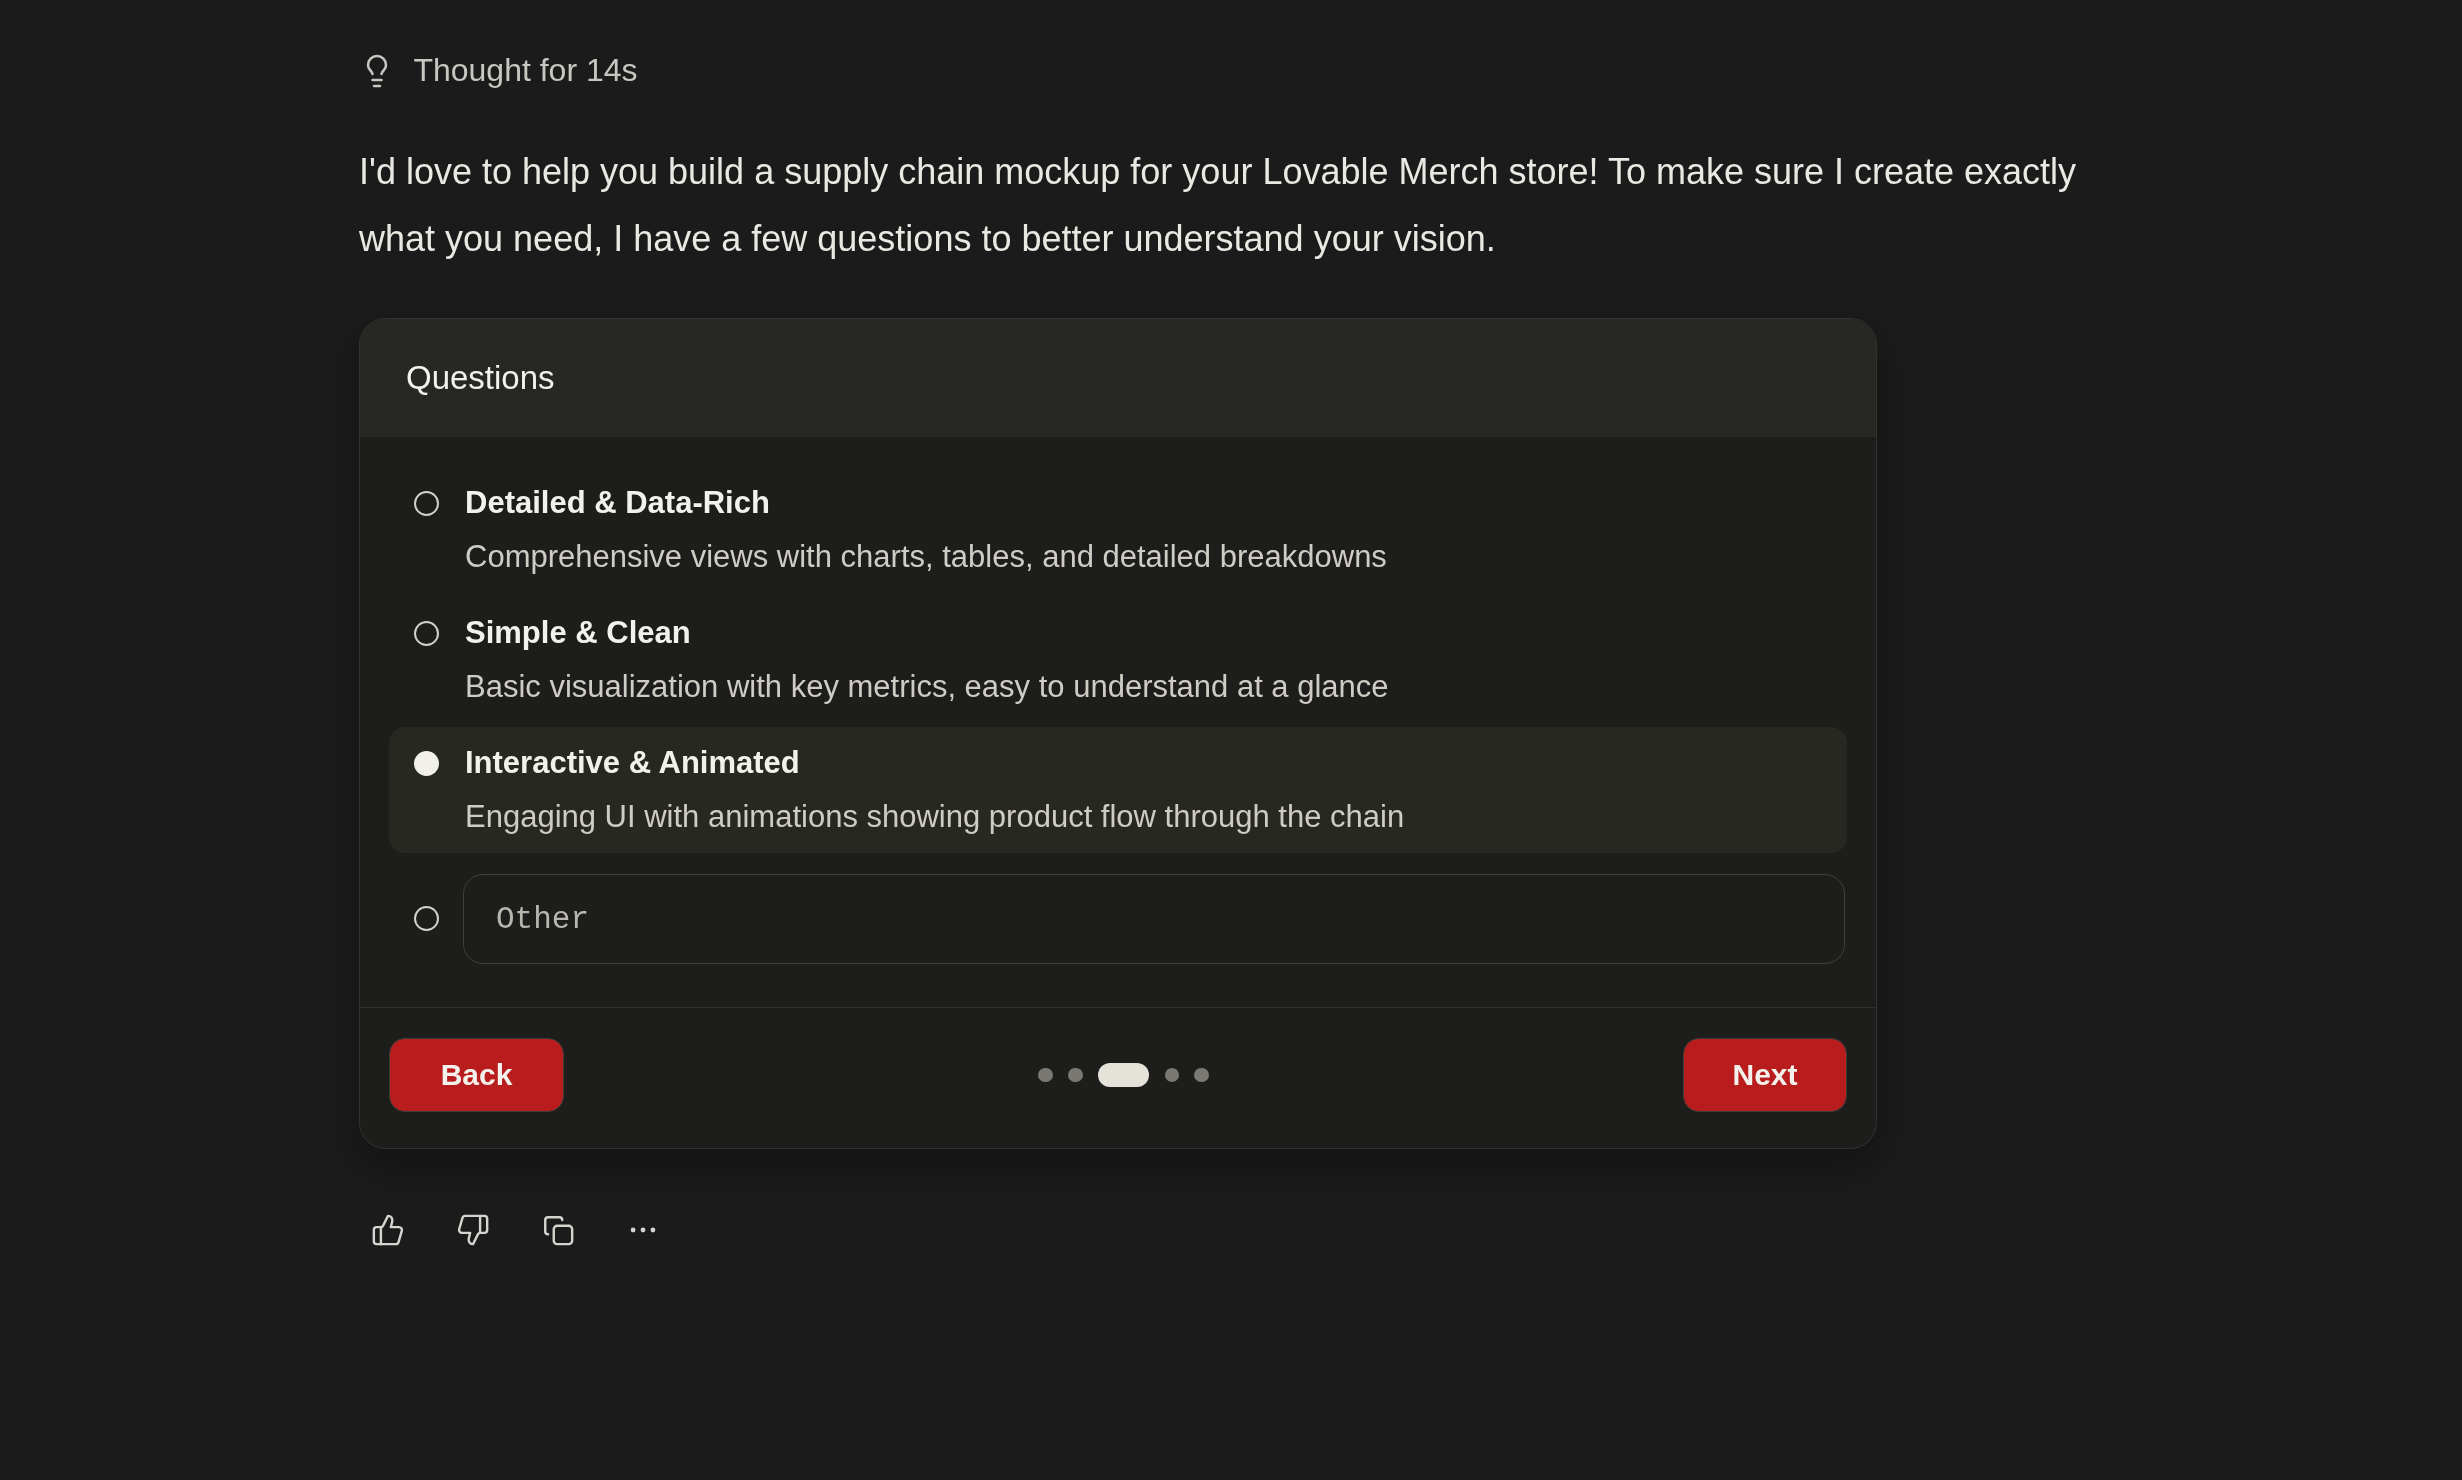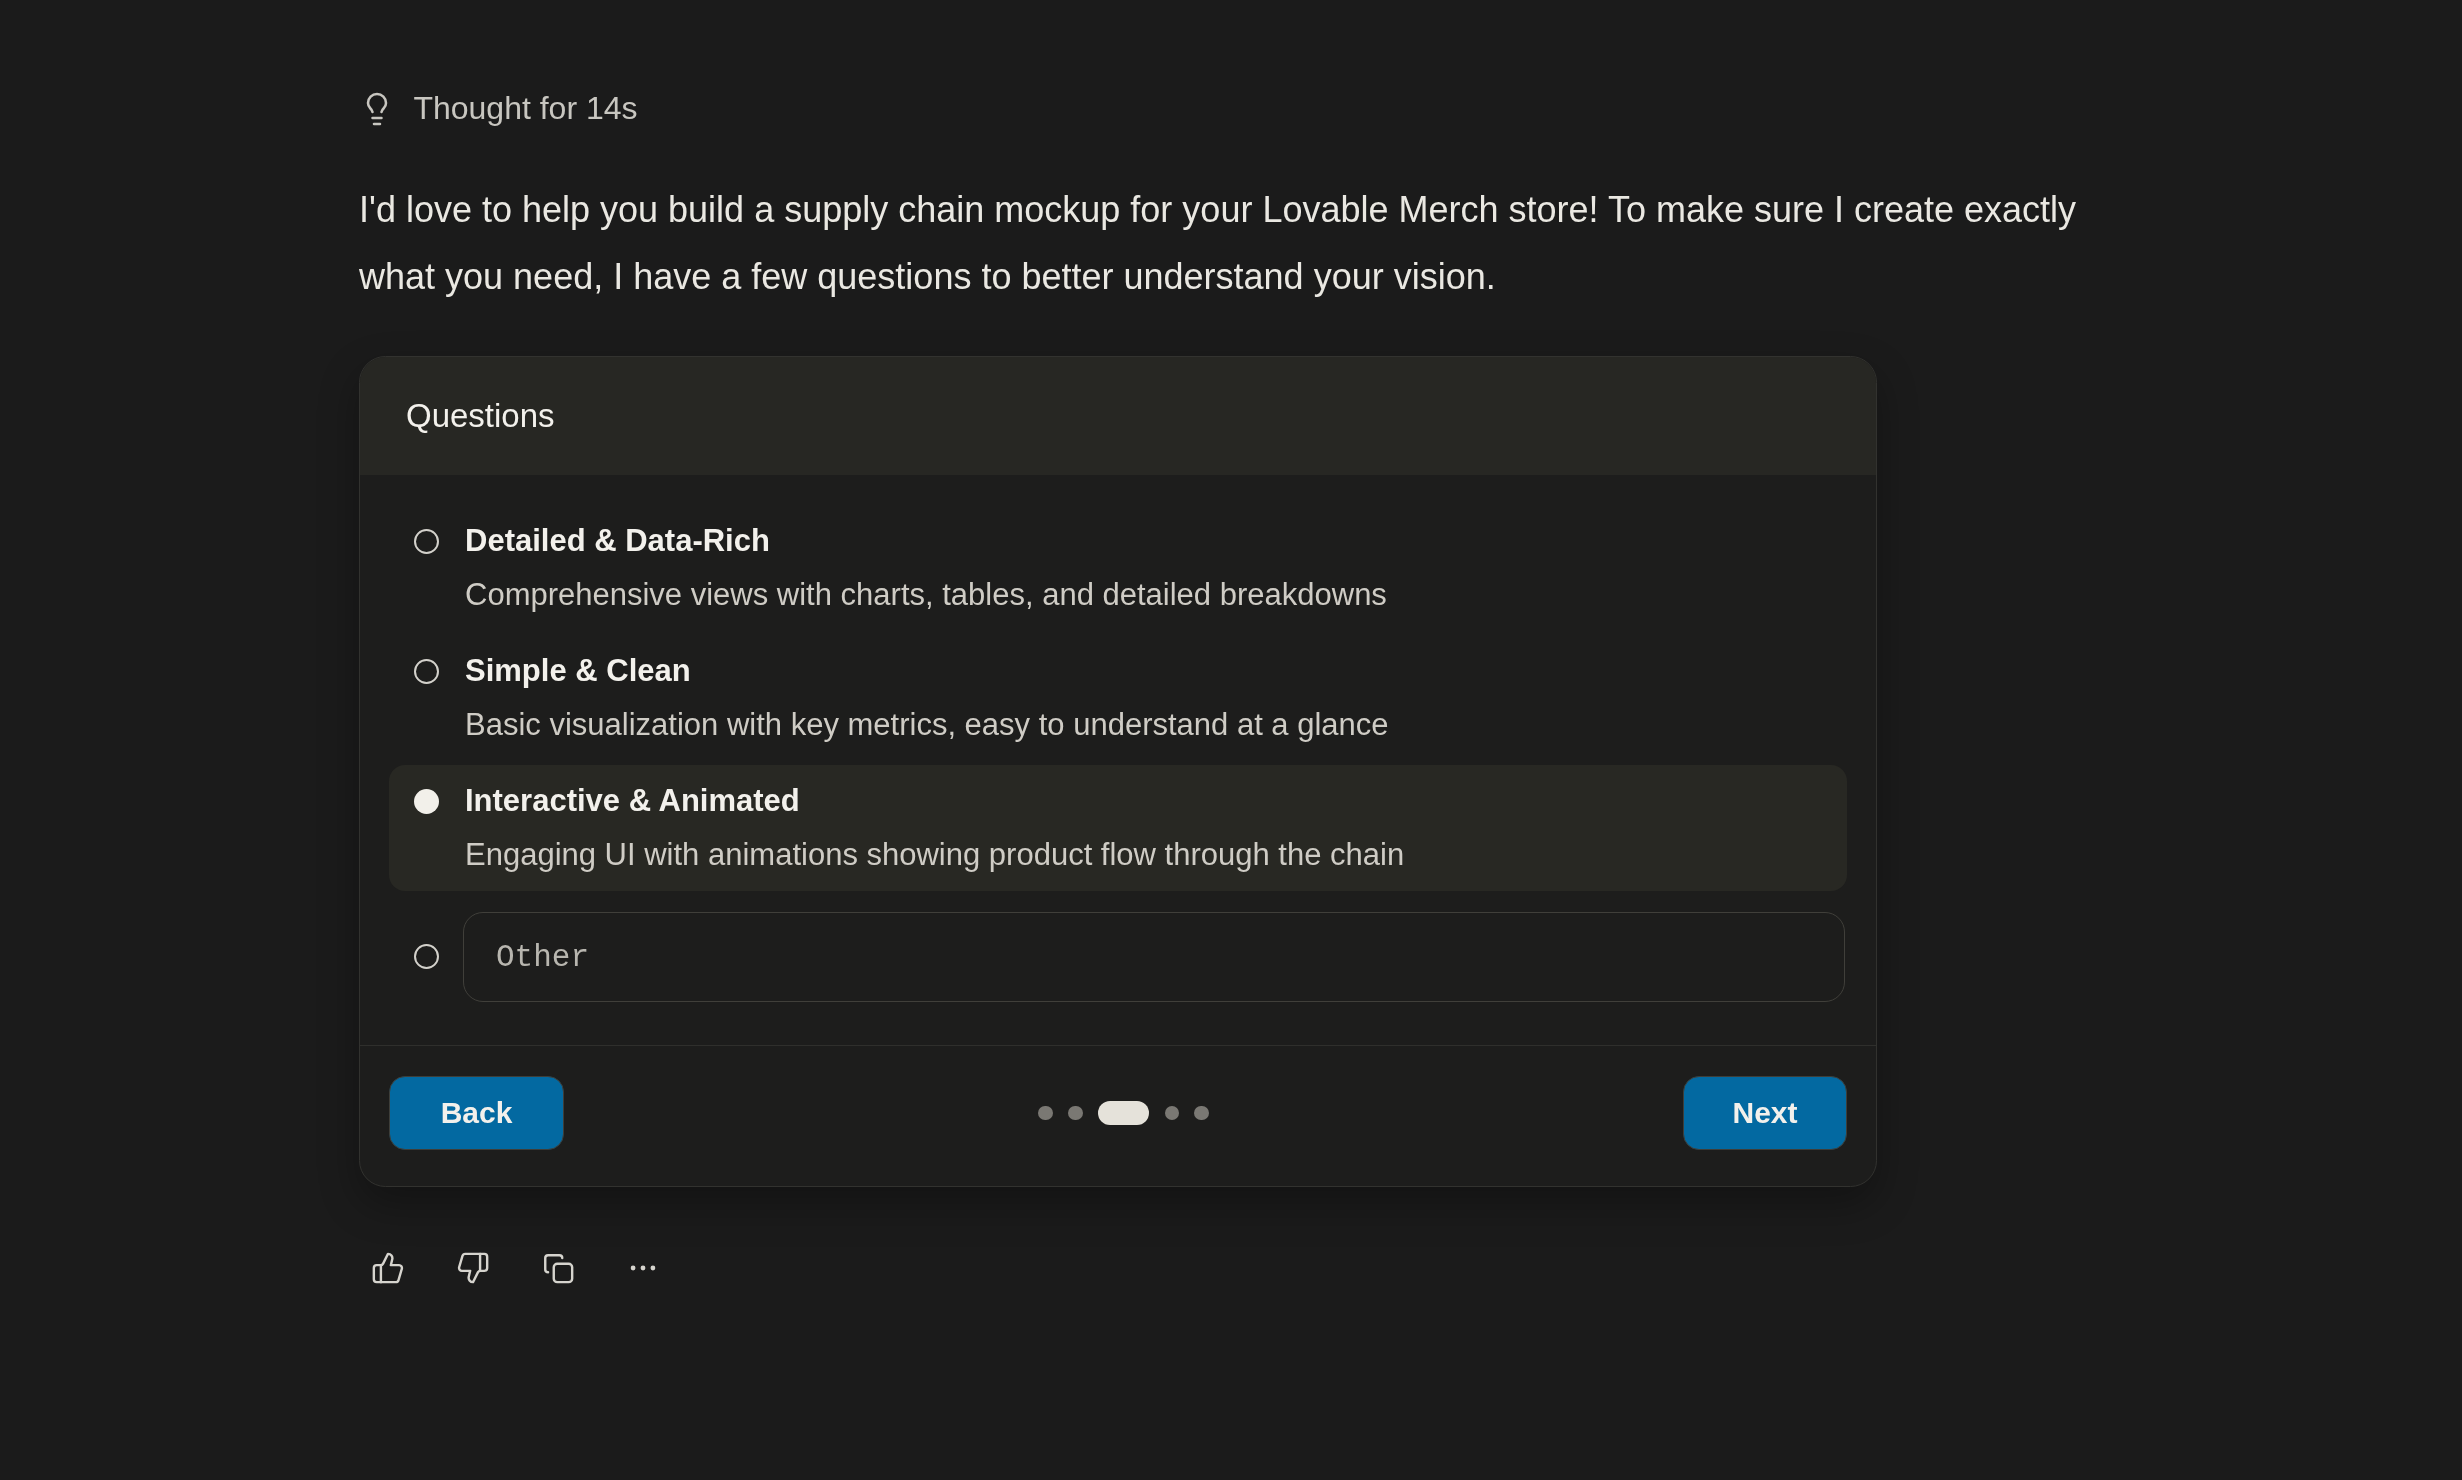--- a/index.html
+++ b/index.html
@@ -7,21 +7,21 @@
     position:relative;
     width:2462px;height:1480px;
     background:#1b1b1b;
     font-family:"Liberation Sans", sans-serif;
     overflow:hidden;
   }
   .content{position:absolute;left:359px;top:0;width:1725px;}
 
   
   .thought-row{
-    margin-top:87px;
+    margin-top:49px;
     display:flex;align-items:center;gap:18.4px;
     color:#c8c6c0;font-size:32px;line-height:43px;
     width:max-content;cursor:pointer;
   }
   .thought-row svg{width:36px;height:36px;display:block;}
 
   
   .message{
     margin-top:46px;
     width:1719px;
@@ -96,21 +96,21 @@
     margin-top:26px;
     border-top:1.1px solid #2f2f2c;
     padding:30px 29px 36px;
     display:flex;align-items:center;justify-content:space-between;
   }
   .nav-btn{
     box-sizing:border-box;
     height:74px;
     border-radius:16px;
     border:1.1px solid #3e3e39;
-    background:#0369a1;
+    background:#b91c1c;
     color:#f3f1ec;
     font-family:"Liberation Sans", sans-serif;
     font-size:30px;font-weight:bold;
     cursor:pointer;
   }
   .back-btn{width:175px;}
   .next-btn{width:164px;}
   .dots{display:flex;align-items:center;gap:15.5px;}
   .dot{width:14.4px;height:14.4px;border-radius:50%;background:#7a7873;}
   .dot.active{width:51px;height:24px;border-radius:12px;background:#e5e2da;}

